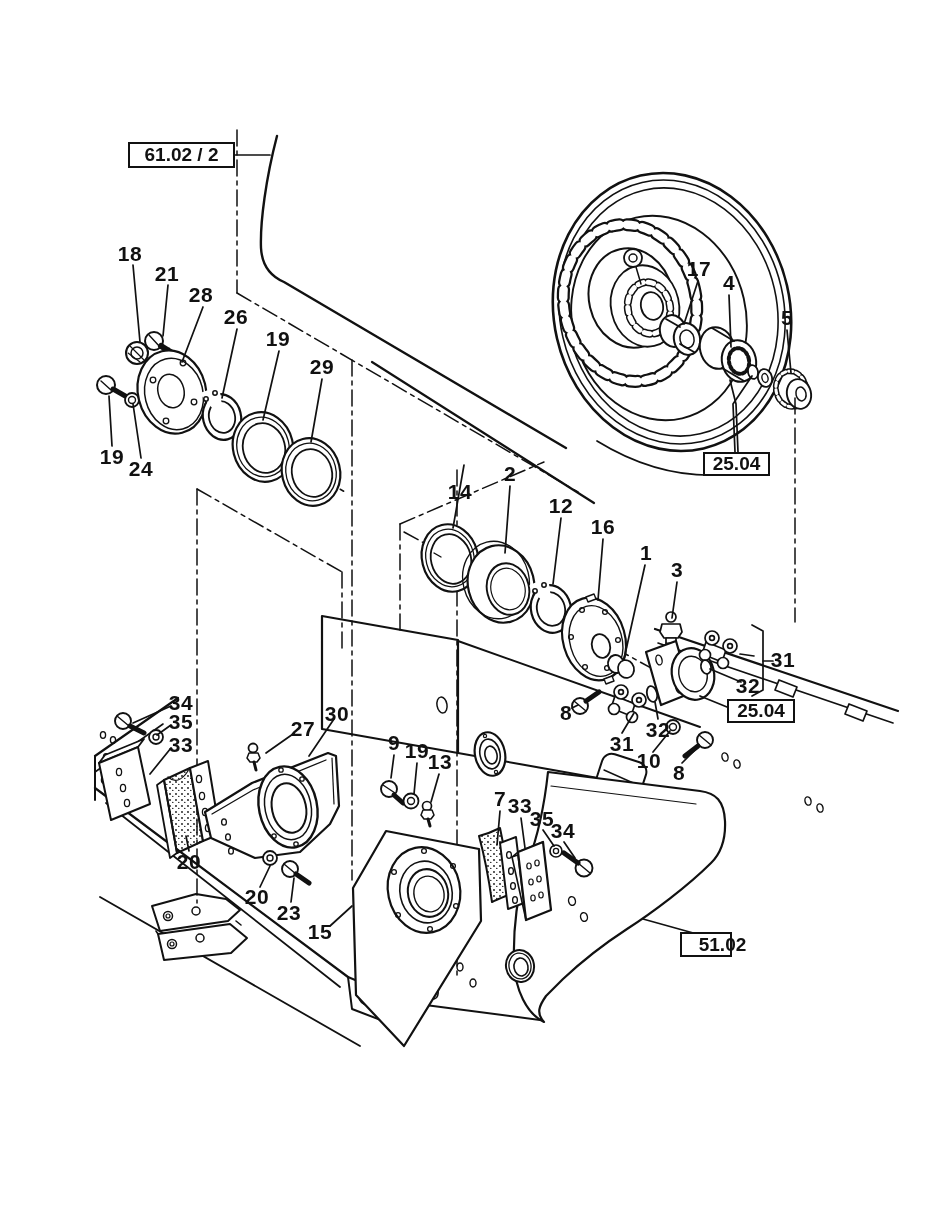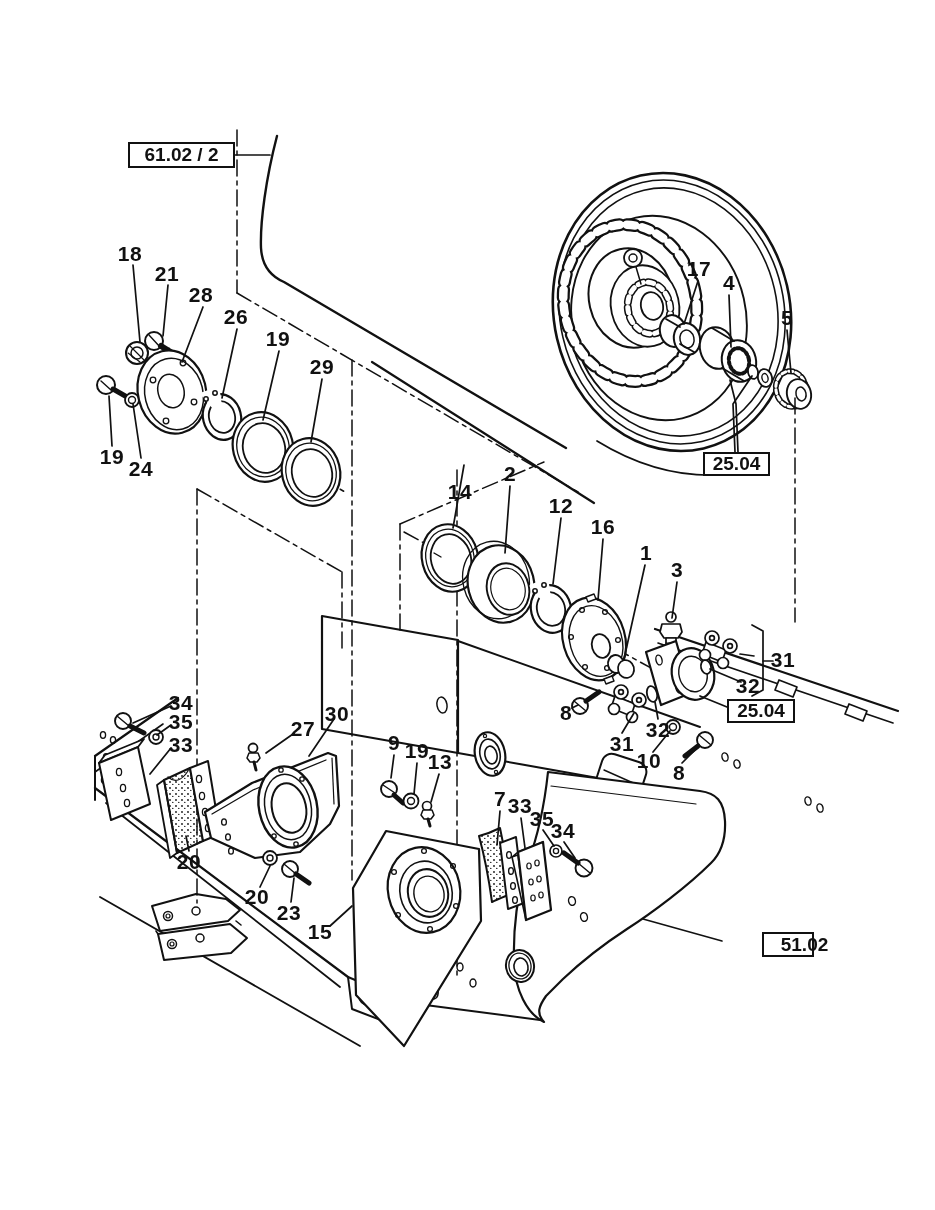--- a/index.html
+++ b/index.html
@@ -428,15 +428,15 @@
       <div class="part-label" style="left: 563px; top: 831px;">34</div>
       <div class="part-label" style="left: 189px; top: 862px;">20</div>
       <div class="part-label" style="left: 257px; top: 897px;">20</div>
       <div class="part-label" style="left: 289px; top: 913px; text-align: center;">23</div>
       <div class="part-label" style="left: 320px; top: 932px;">15</div>
     </div>
 <div id="boxes-layer">
       <div class="ref-box" style="left: 128px; top: 142px; width: 107px; height: 26px;">61.02 / 2</div>
       <div class="ref-box" style="left: 703px; top: 452px; width: 67px; height: 24px;">25.04</div>
       <div class="ref-box" style="left: 727px; top: 699px; width: 68px; height: 24px;">25.04</div>
-      <div class="ref-box" style="left: 762px; top: 932px; width: 52px; height: 25px; padding-left: 33px;">51.02</div>
+      <div class="ref-box" style="left: 680px; top: 932px; width: 52px; height: 25px; padding-left: 33px;">51.02</div>
     </div>
 </div>
 
 </body></html>

